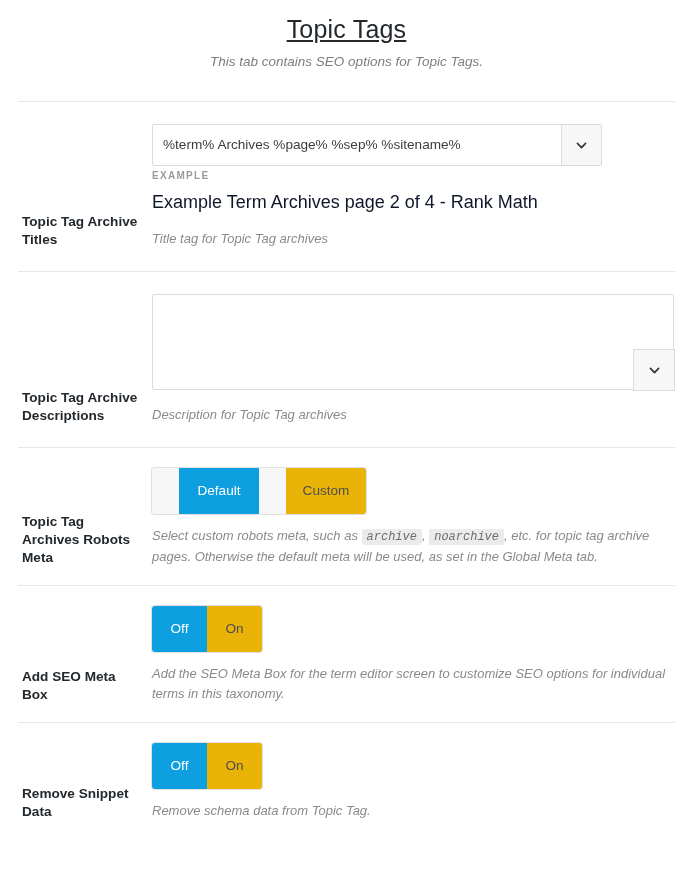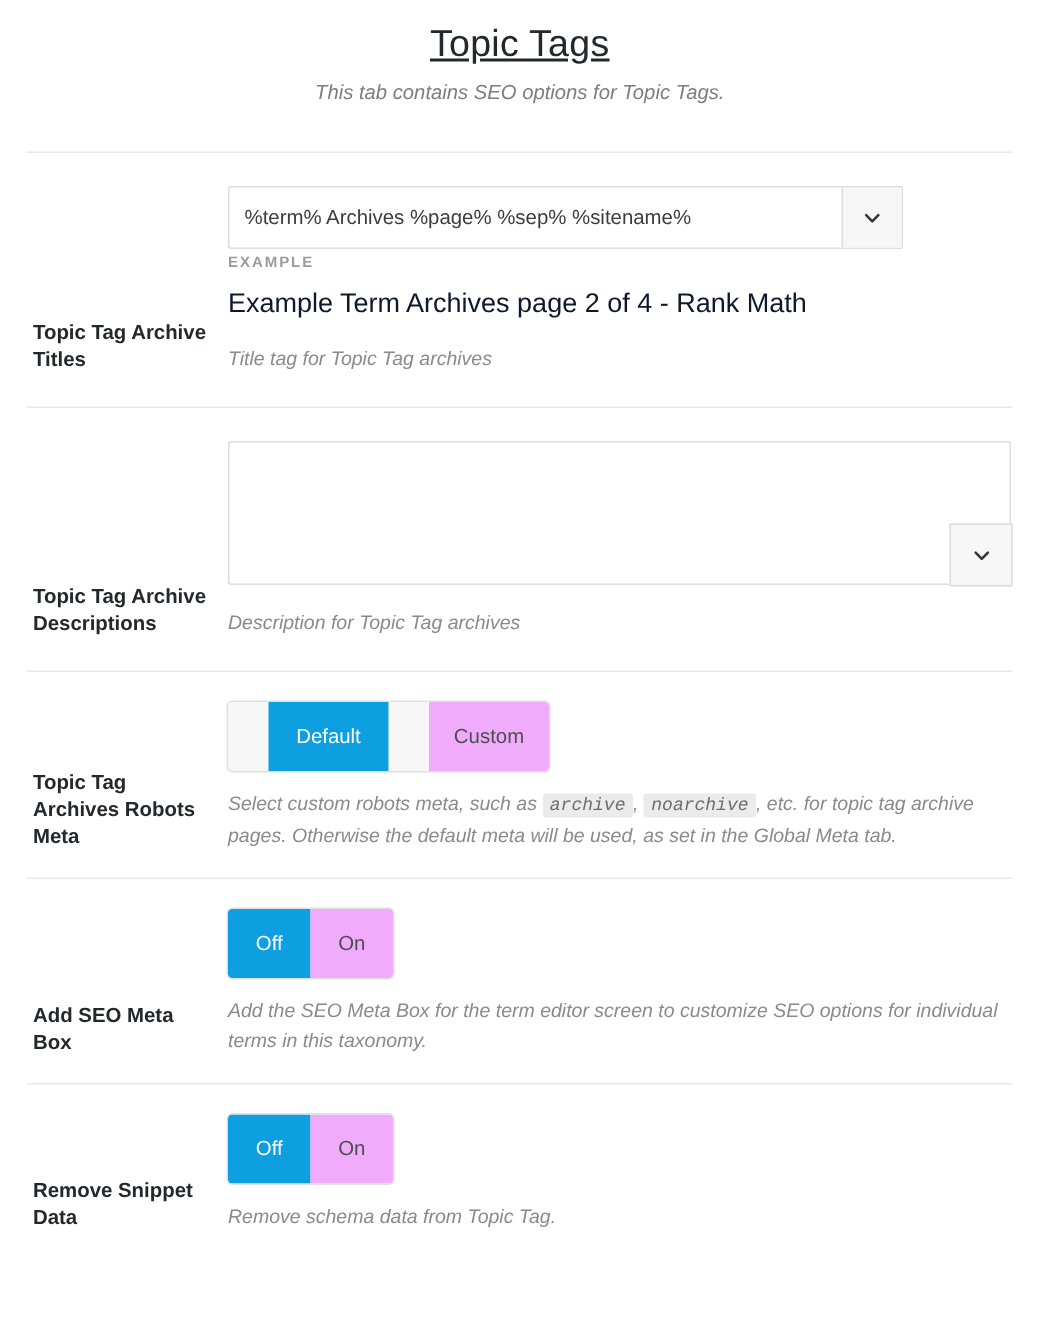--- a/index.html
+++ b/index.html
@@ -180,21 +180,21 @@
     background: #f7f7f7;
   }
   .seg-opt {
     min-width: 55px;
     height: 46px;
     line-height: 46px;
     padding: 0 14px;
     text-align: center;
     font-size: 13.6px;
     color: #4e4e4e;
-    background: #f0abfc;
+    background: #eab308;
     cursor: pointer;
     user-select: none;
   }
   .seg-opt.active {
     background: #0d9fe0;
     color: #ffffff;
   }
   .seg-wide .seg-opt { min-width: 80px; margin-left: 27px; }
 
   .row-toggle { padding-top: 20px; padding-bottom: 18px; }

